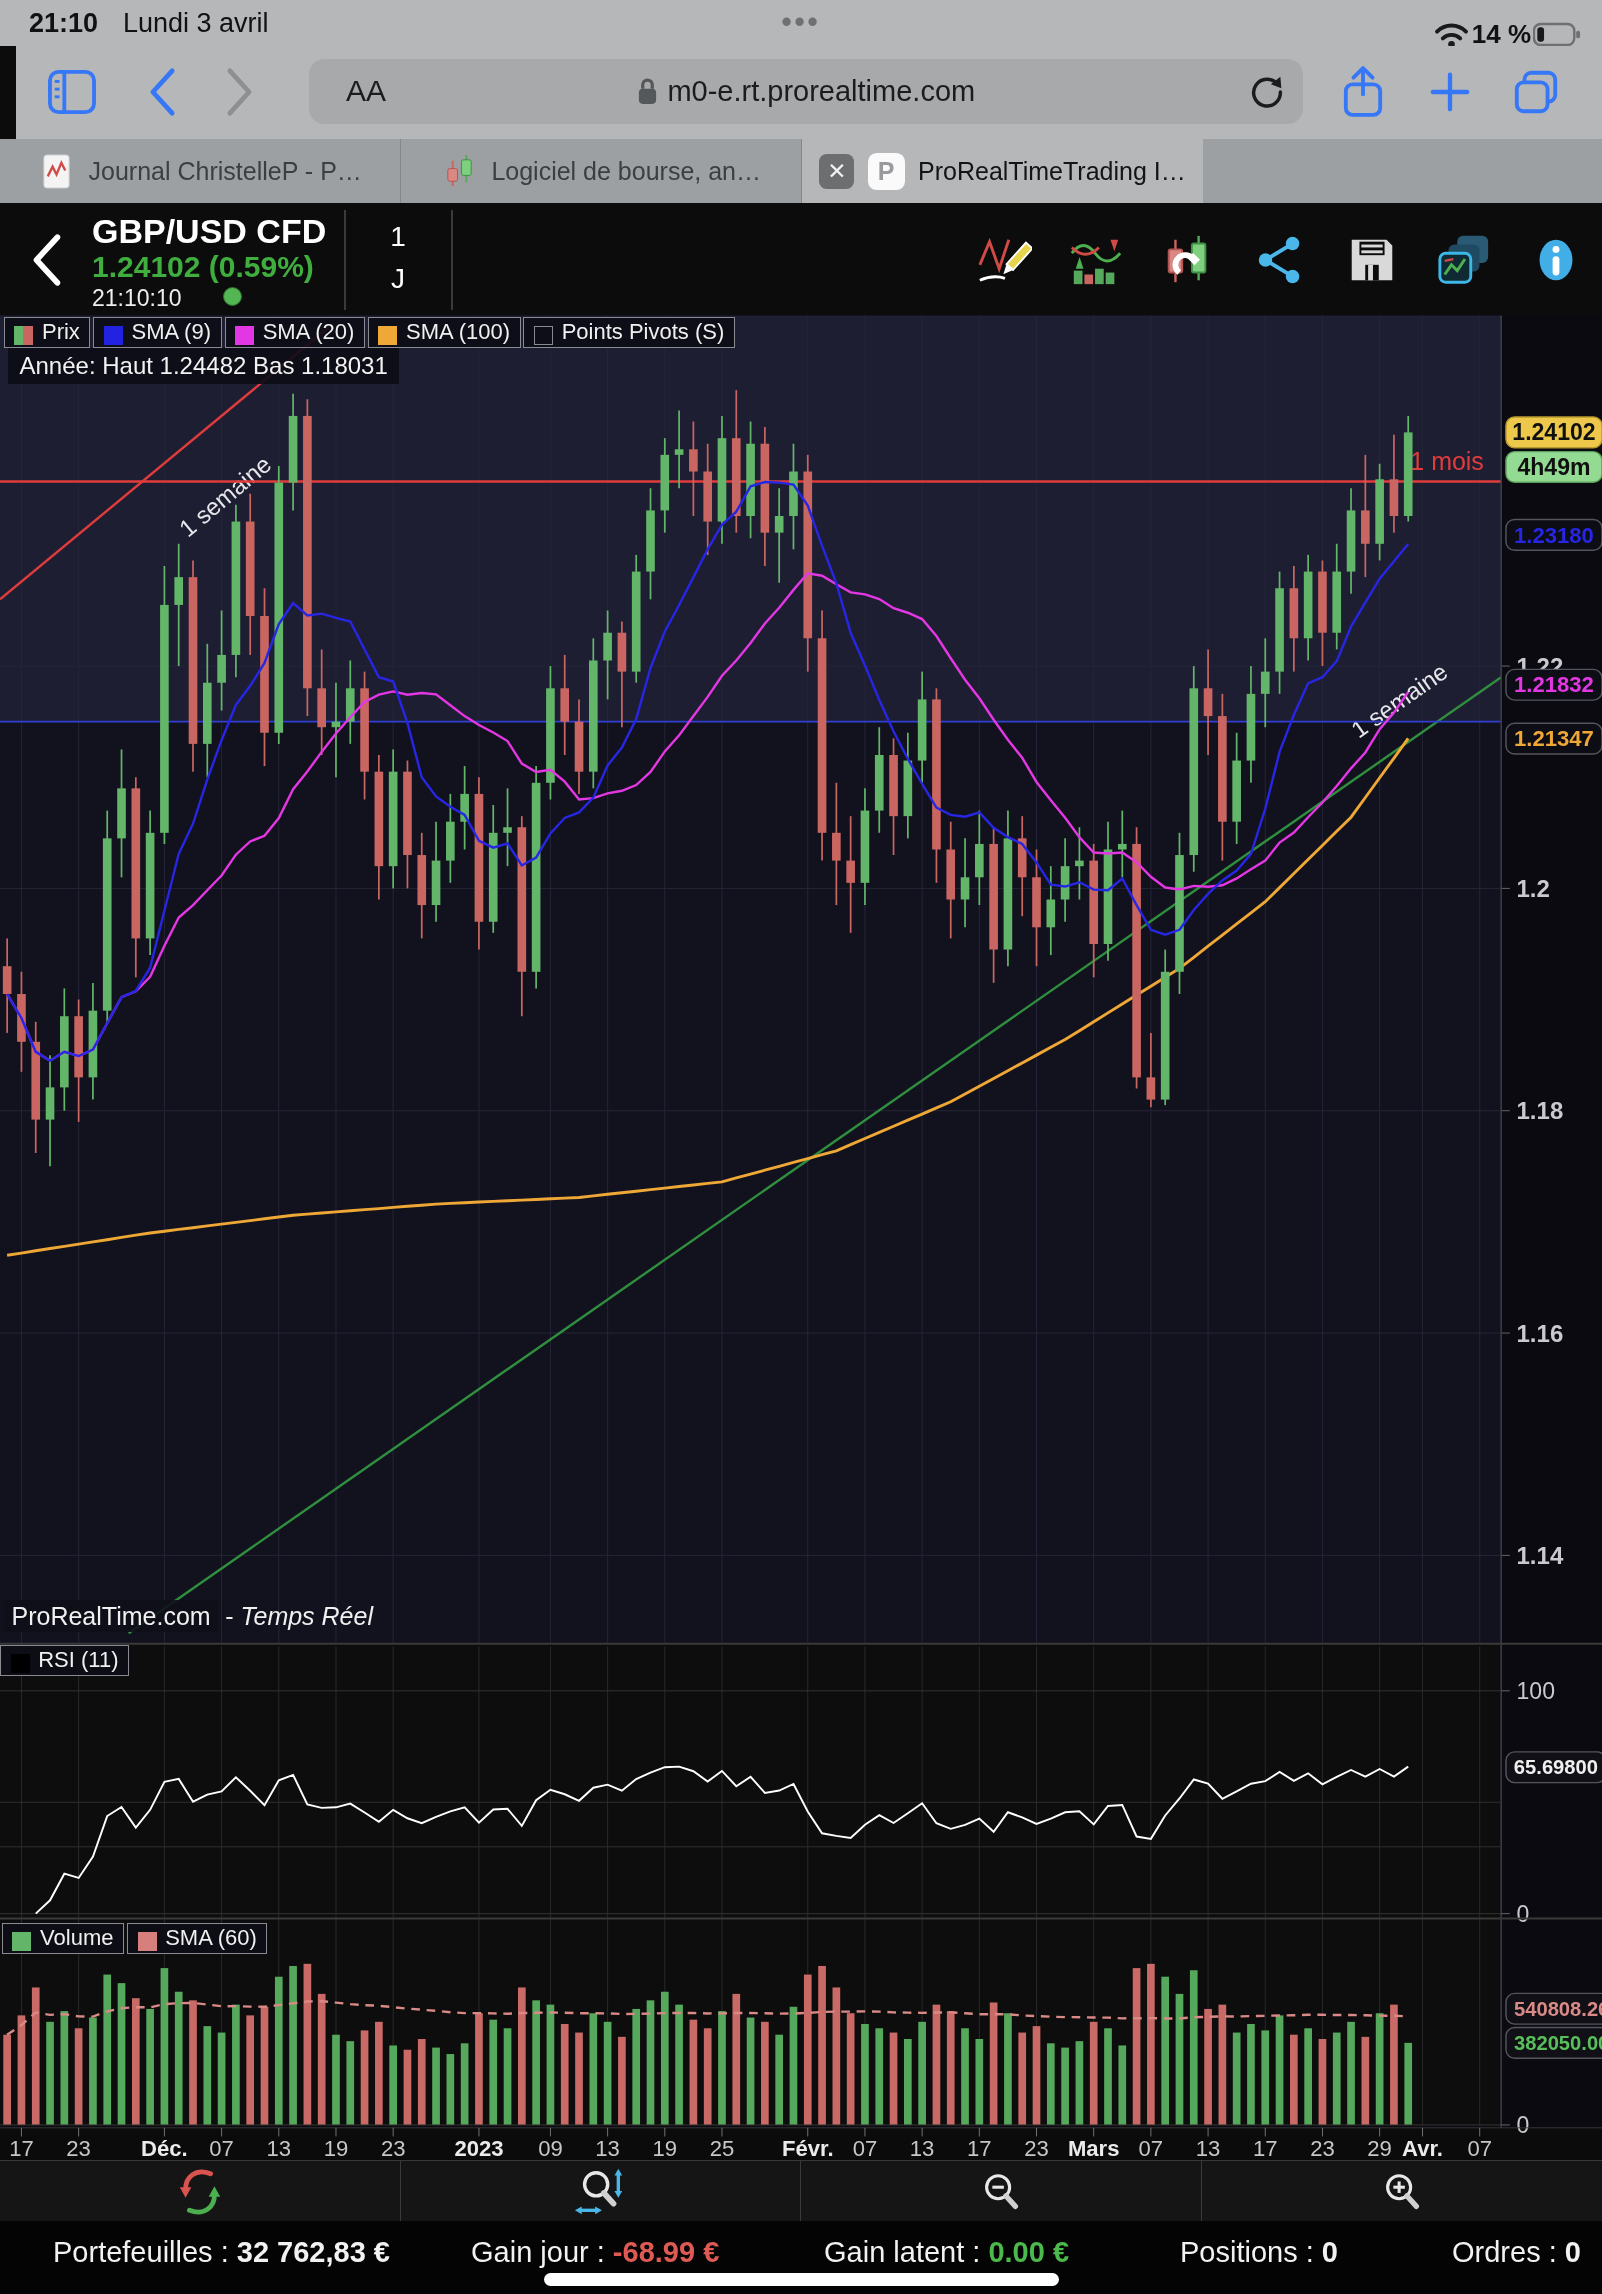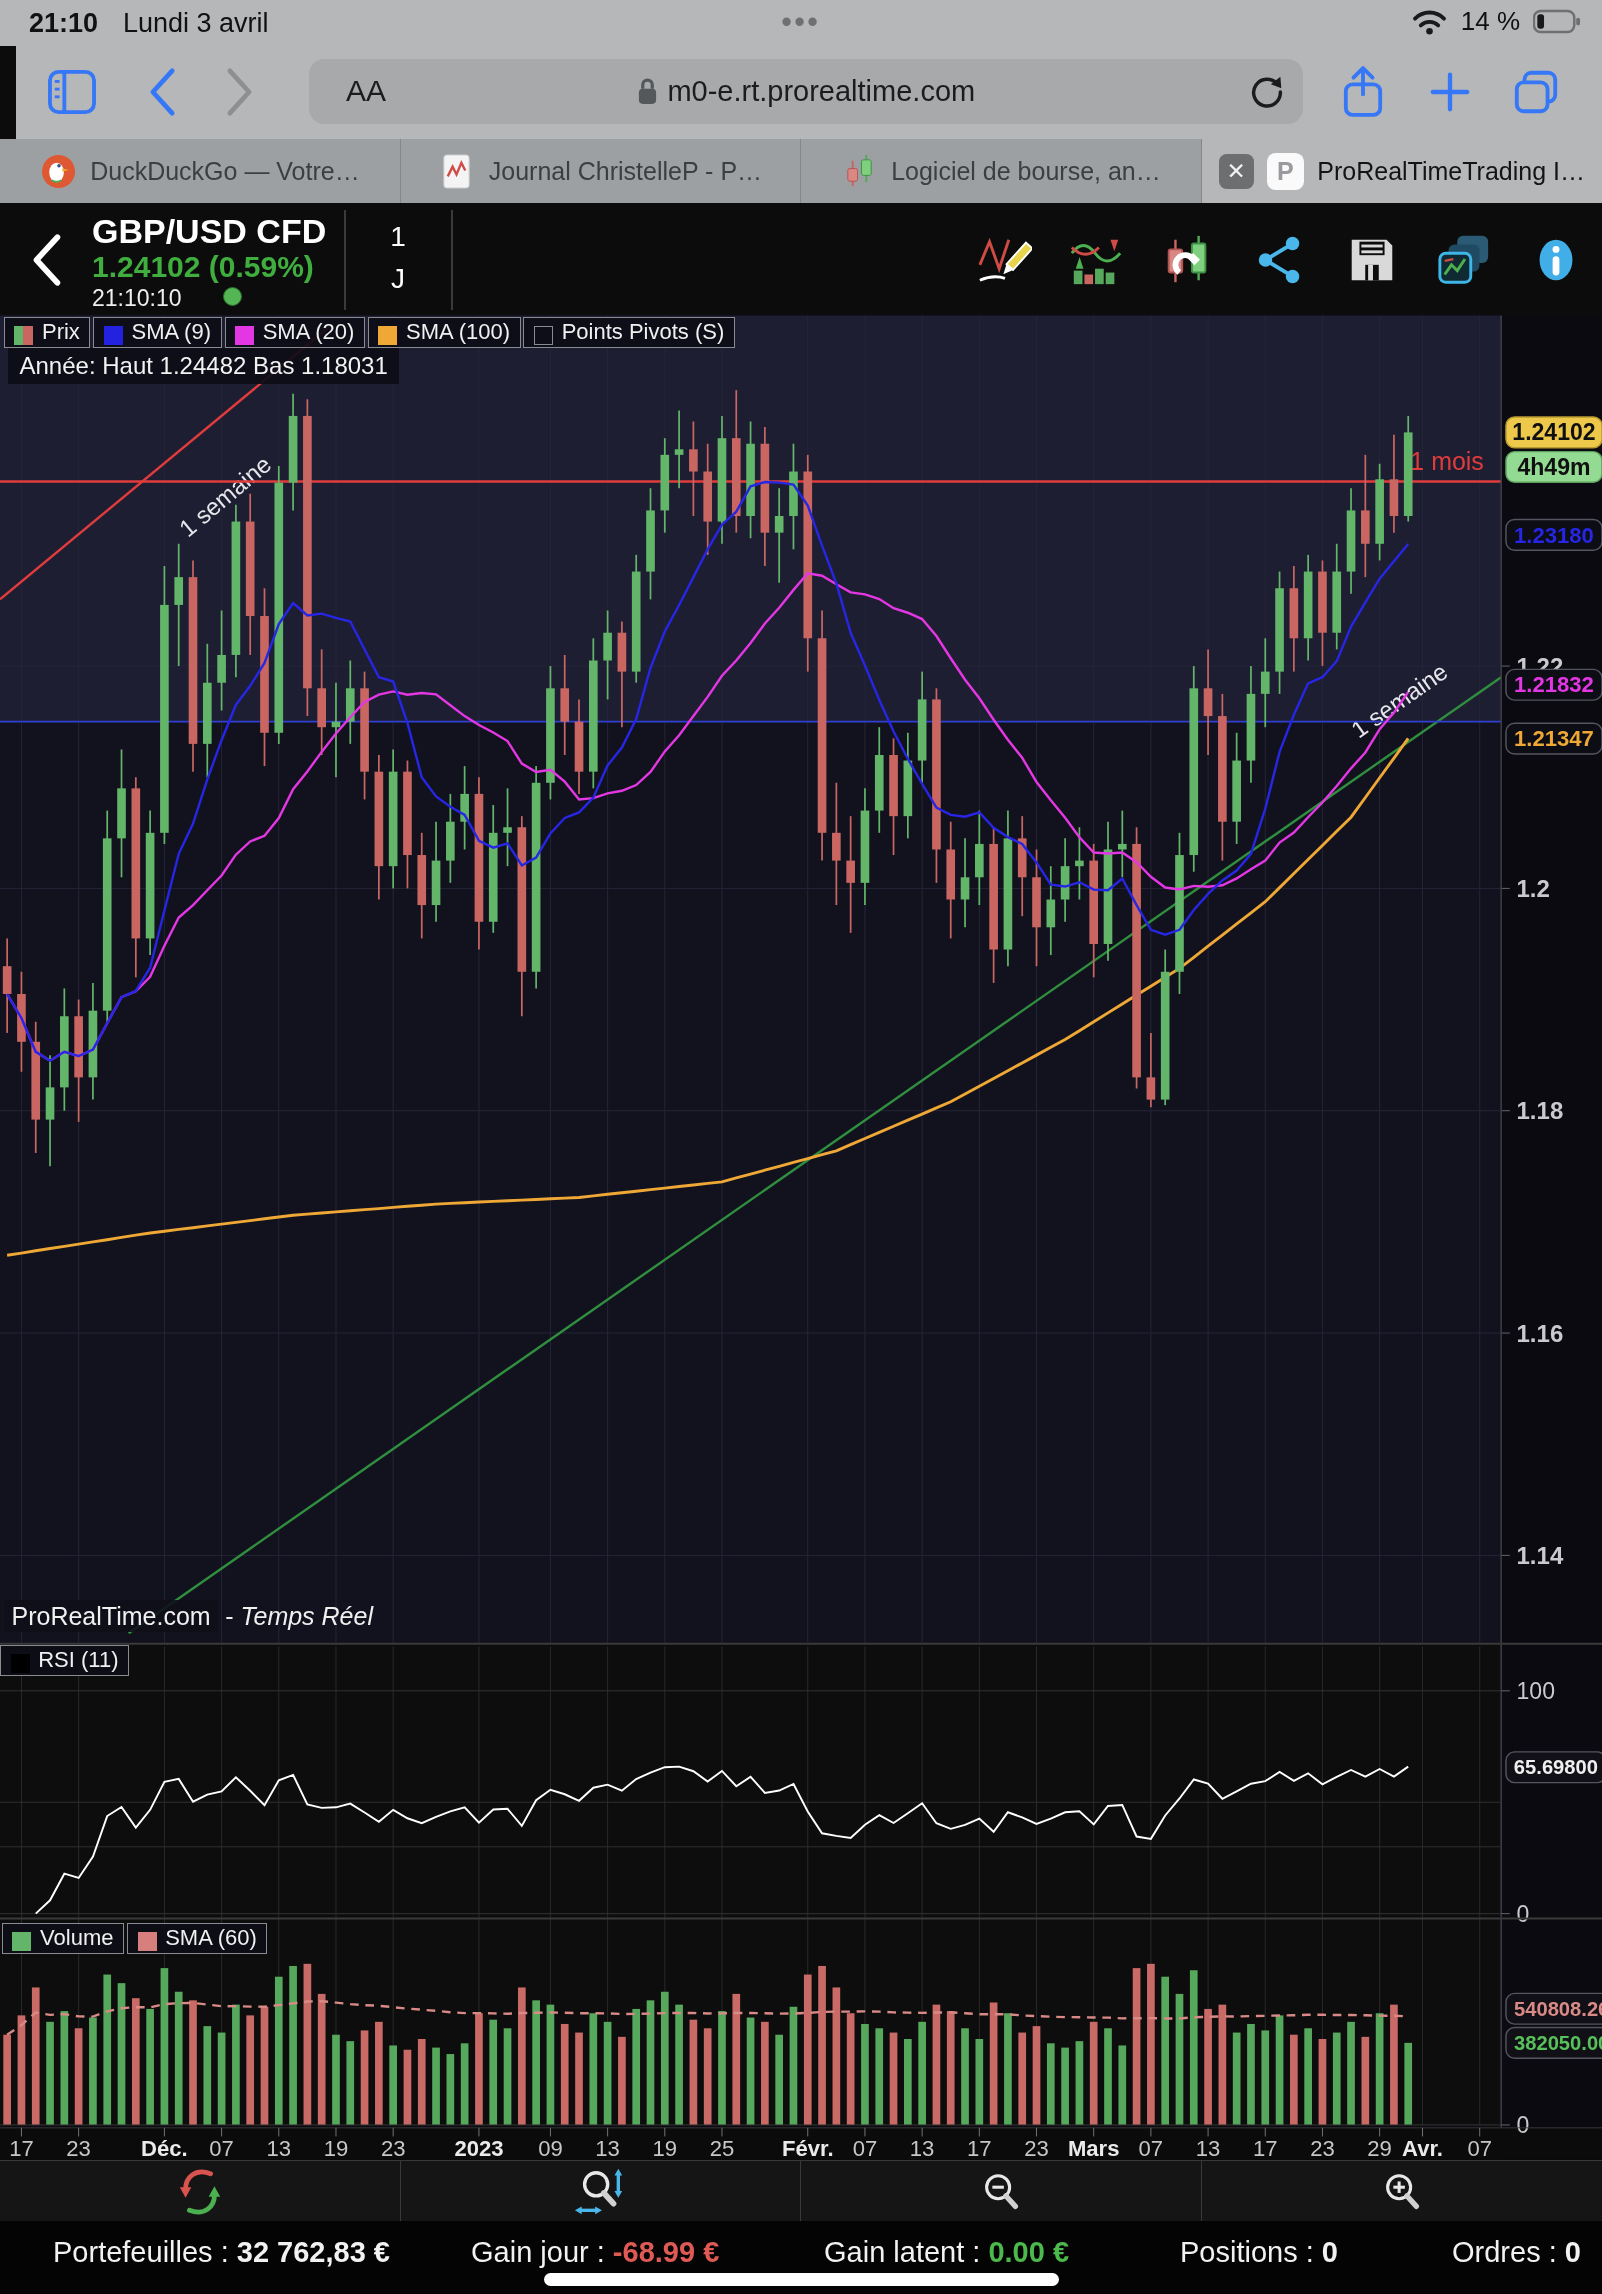--- a/index.html
+++ b/index.html
@@ -4,21 +4,21 @@
 <style>
   * { margin:0; padding:0; box-sizing:border-box; }
   html,body { width:1602px; height:2294px; background:#000; font-family:"Liberation Sans", sans-serif; }
   .screen { position:relative; width:1602px; height:2294px; overflow:hidden; background:#0c0c0c; }
 
   
   .status-bar { position:absolute; left:0; top:0; width:1602px; height:46px; background:#b5b7b9; color:#111; }
   .sb-time { position:absolute; left:29px; top:7.7px; font-size:27px; font-weight:bold; }
   .sb-date { position:absolute; left:123px; top:7.7px; font-size:27px; }
   .sb-dots { position:absolute; left:0; right:0; top:5.8px; text-align:center; font-size:29px; color:#6e7072; letter-spacing:2.9px; font-weight:bold; }
-  .sb-right { position:absolute; right:21px; top:6px; display:flex; align-items:center; gap:13px; }
+  .sb-right { position:absolute; right:21px; top:19px; display:flex; align-items:center; gap:2px;font-weight:bold; }
   .sb-batt-txt { font-size:26px; }
 
   
   .safari-toolbar { position:absolute; left:16px; top:46px; width:1602px; height:93px; background:#b5b7b9;text-align:right; }
   .tb-btn { position:absolute; top:17.3px; width:58px; height:58px; display:flex; align-items:center; justify-content:center; }
   .url-field { position:absolute; left:293px; top:13.4px; width:994px; height:65px; background:#a7a9ab; border-radius:15.4px; }
   .url-aa { position:absolute; left:37px; top:14.4px; font-size:30px; color:#1c1c1e; }
   .url-center { position:absolute; left:0; right:0; top:15.4px; display:flex; justify-content:center; align-items:center; gap:9.6px; font-size:29px; color:#1c1c1e; }
   .url-reload { position:absolute; right:15.4px; top:11.5px; }
 
@@ -142,30 +142,20 @@
     </div>
     <div class="tb-btn" style="left:1491px">
       <svg width="50" height="50" viewBox="0 0 52 52">
         <rect x="14" y="6" width="32" height="30" rx="7" fill="none" stroke="#3577f6" stroke-width="4"></rect>
         <rect x="6" y="16" width="32" height="30" rx="7" fill="#b5b7b9" stroke="#3577f6" stroke-width="4"></rect>
       </svg>
     </div>
   </div>
 
   <div class="tab-bar">
-    <div class="tab">
-      <svg class="fav" viewBox="0 0 38 38">
-        <circle cx="19" cy="19" r="17" fill="#de5833"></circle>
-        <ellipse cx="17" cy="20" rx="7.5" ry="10" fill="#ffffff"></ellipse>
-        <circle cx="19.5" cy="13" r="1.8" fill="#2d4f8e"></circle>
-        <polygon points="23,16 30,17.5 23,19" fill="#f5a623"></polygon>
-        <path d="M12 28 q5 3 10 0" stroke="#4caf50" stroke-width="2" fill="none"></path>
-      </svg>
-      <span>DuckDuckGo — Votre…</span>
-    </div>
     <div class="tab">
       <svg class="fav" viewBox="0 0 38 38">
         <rect x="6" y="2" width="26" height="34" rx="3" fill="#f4f4f4" stroke="#c8c8c8"></rect>
         <polyline points="10,24 15,14 19,22 24,10 28,18" fill="none" stroke="#d04b45" stroke-width="2.4"></polyline>
       </svg>
       <span>Journal ChristelleP - P…</span>
     </div>
     <div class="tab">
       <svg class="fav" viewBox="0 0 38 38">
         <line x1="12" y1="8" x2="12" y2="34" stroke="#c96662" stroke-width="2"></line>

